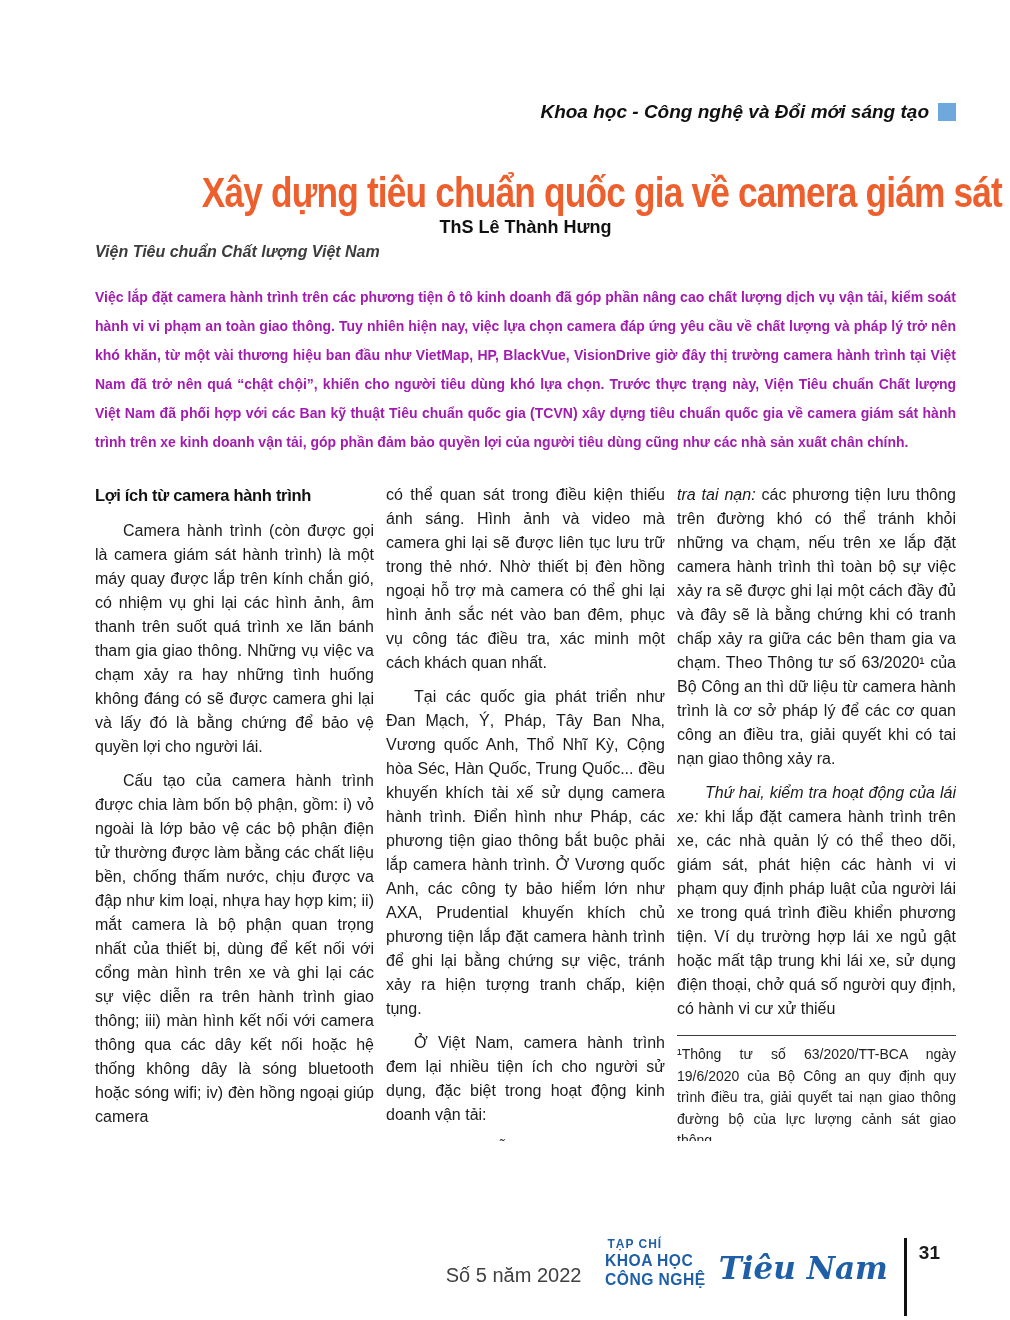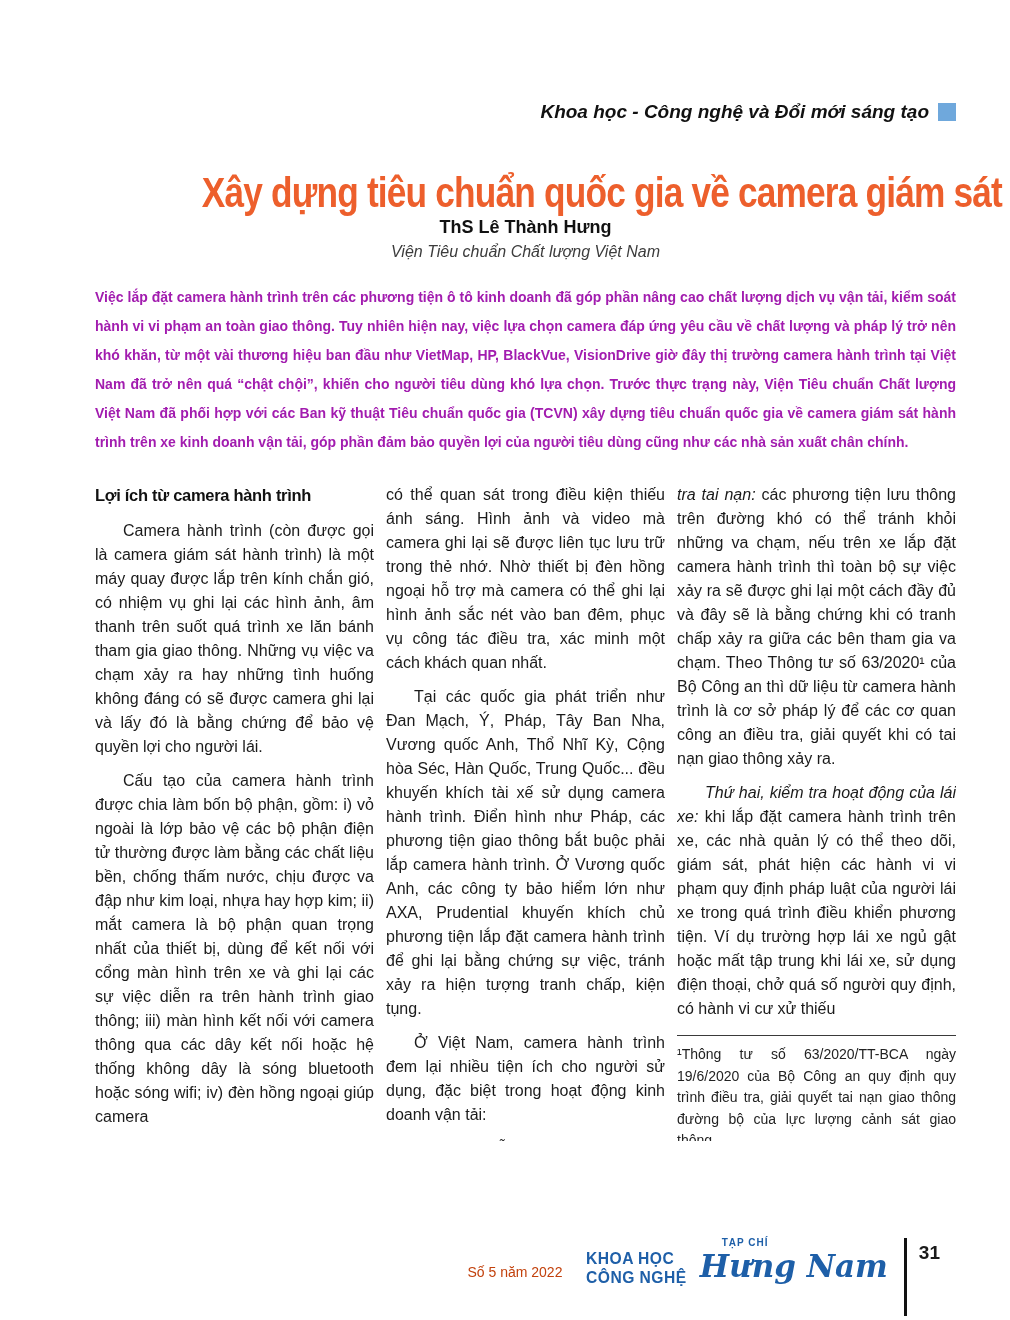--- a/index.html
+++ b/index.html
@@ -25,21 +25,21 @@
 
   
   .title-wrap { text-align: center; margin-top: 44px; }
   .article-title {
     display: inline-block;
     font-size: 43px; font-weight: bold; color: #ed5f2c;
     white-space: nowrap; letter-spacing: -1px;
     transform: scaleX(0.82); transform-origin: center;
   }
   .author { text-align: center; font-size: 18px; font-weight: bold; color: #111; }
-  .affiliation { text-align: center; margin-top: 5px; font-size: 16px; font-style: italic; color: #3c3c3c; }
+  .affiliation { text-align: left; margin-top: 5px; font-size: 16px; font-style: italic; color: #3c3c3c; font-weight: bold; }
 
   
   .abstract {
     margin-top: 22px;
     font-size: 14px; font-weight: bold; line-height: 29px;
     text-align: justify; color: #a21caf;
   }
 
   
   .columns {
@@ -62,23 +62,23 @@
     padding-top: 8px;
     font-size: 14px; line-height: 21.5px; color: #222;
     text-align: justify;
   }
 
   
   .footer {
     position: absolute; top: 1238px; right: 70px;
     display: flex; align-items: flex-start;
   }
-  .issue { font-size: 14px; color: #c2410c; margin-top: 26px; margin-right: 24px; }
+  .issue { font-size: 20px; color: #404040; margin-top: 26px; margin-right: 24px; }
   .logo { color: #1e5fa8; line-height: 1; }
-  .logo-tapchi { font-size: 10px; font-weight: bold; letter-spacing: 1px; margin-left: 16px; text-align: center; }
+  .logo-tapchi { font-size: 12px; font-weight: bold; letter-spacing: 1px; margin-left: 2px; }
   .logo-main { display: flex; align-items: flex-start; }
   .logo-stack div {
     font-size: 17px; font-weight: 900; letter-spacing: 0.5px;
     transform: scaleX(0.92); transform-origin: left; margin-top: 2px;
   }
   .logo-script {
     font-family: "DejaVu Serif", serif; font-style: italic;
     font-size: 31px; margin-left: 4px; margin-top: 3px; font-weight: bold;
   }
   .footer-bar { width: 3px; height: 78px; background: #111; margin-left: 16px; }
@@ -129,18 +129,18 @@
 
 <div class="footer">
   <span class="issue">Số 5 năm 2022</span>
   <div class="logo">
     <div class="logo-tapchi">TẠP CHÍ</div>
     <div class="logo-main">
       <div class="logo-stack">
         <div>KHOA HỌC</div>
         <div>CÔNG NGHỆ</div>
       </div>
-      <div class="logo-script">Hưng Nam</div>
+      <div class="logo-script">Tiêu Nam</div>
     </div>
   </div>
   <div class="footer-bar"></div>
   <span class="page-num">31</span>
 </div>
 
 </body></html>

